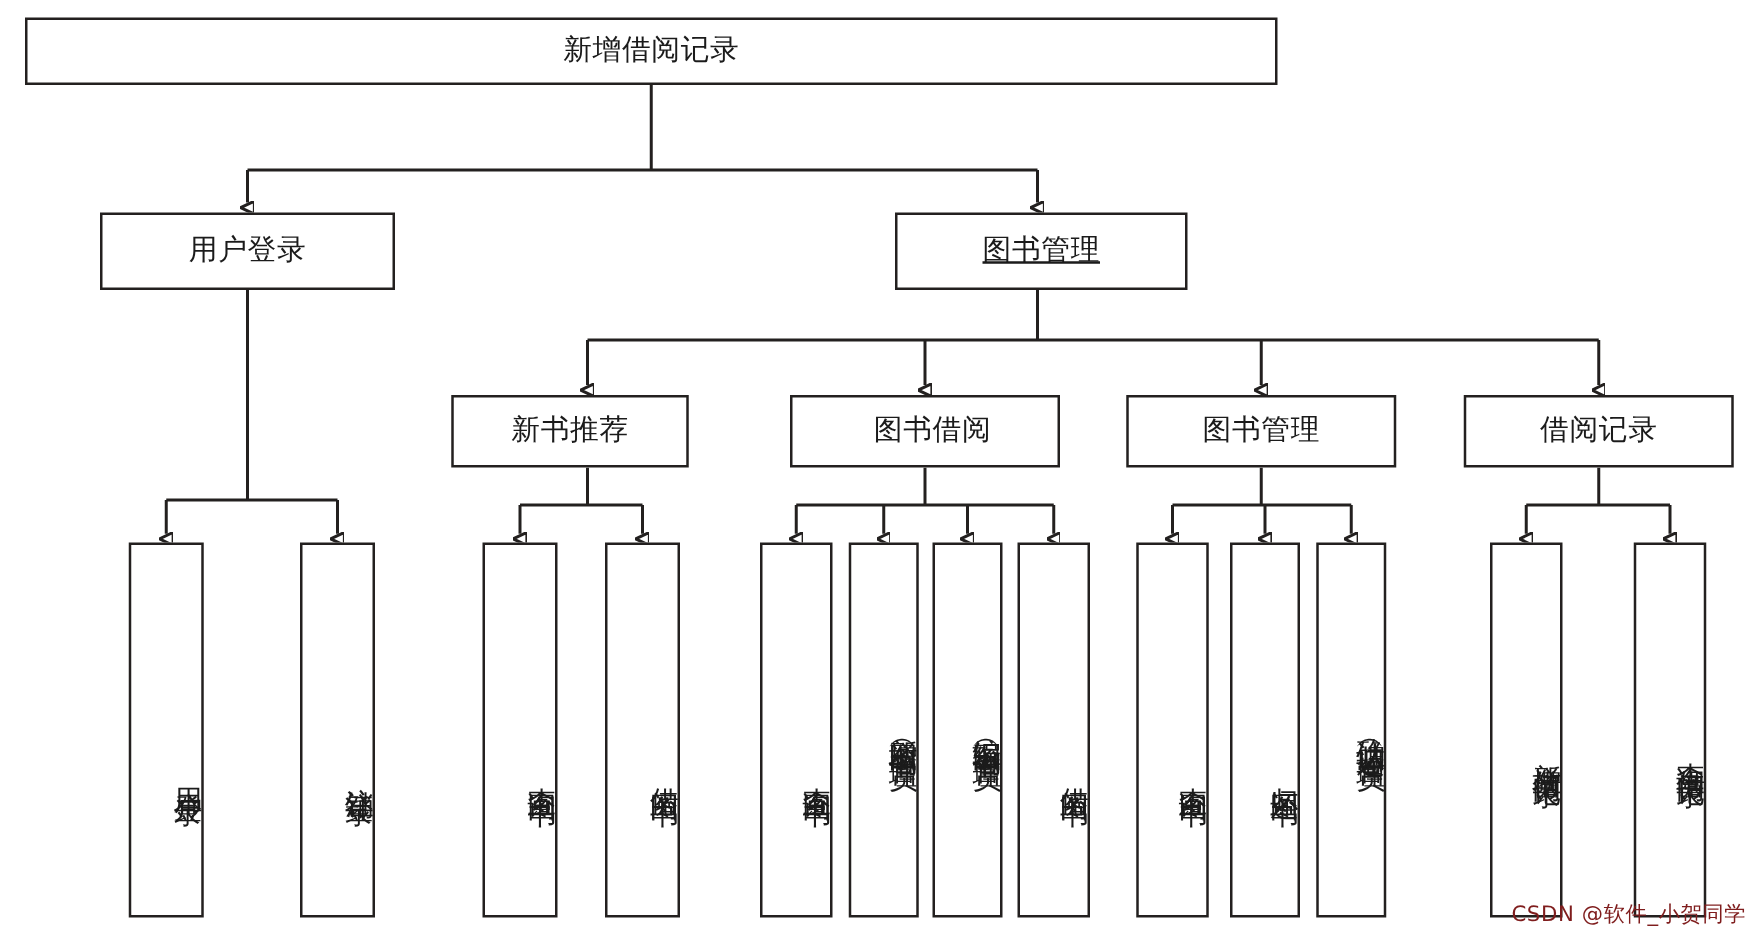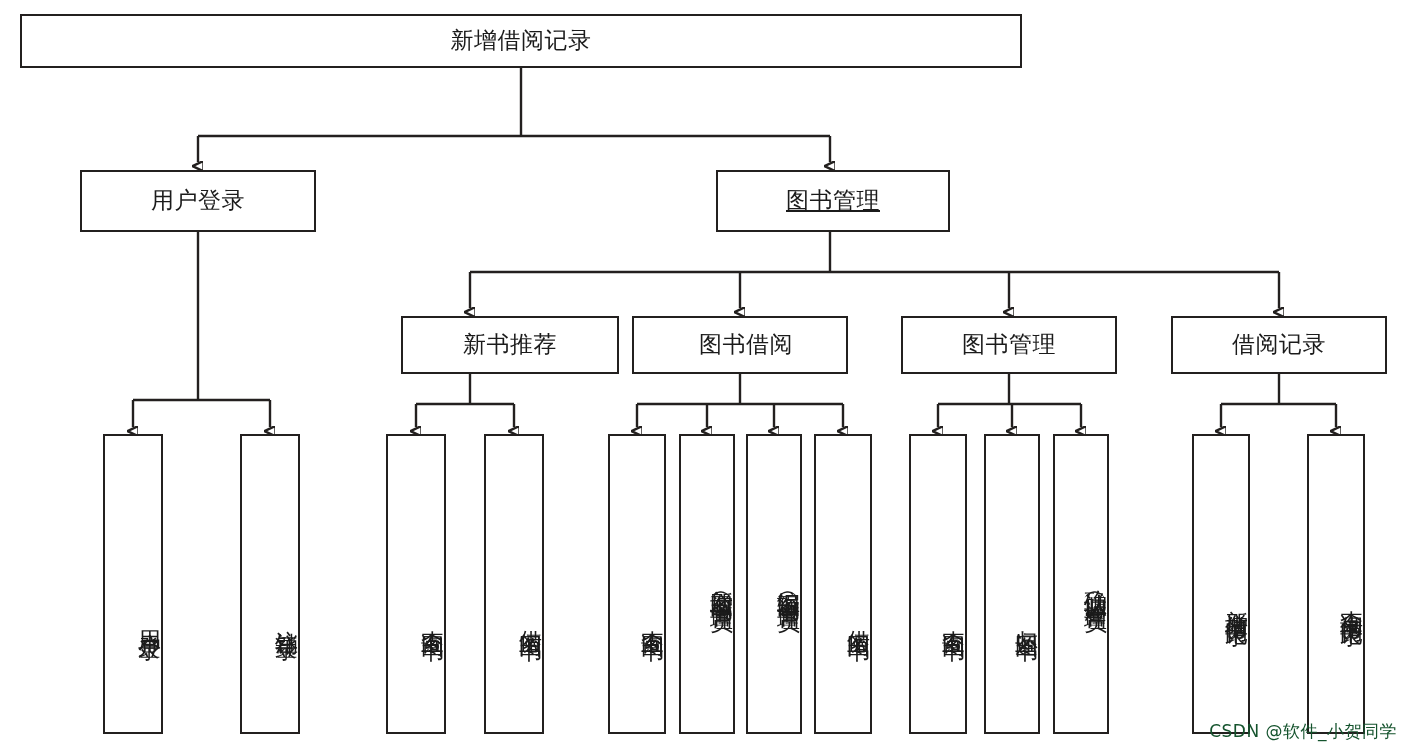--- a/index.html
+++ b/index.html
@@ -57,21 +57,21 @@
   svg#wires path, svg#wires line {
     stroke: #23201f;
     stroke-width: 2.4;
     fill: none;
   }
   .watermark {
     position: absolute;
     right: 8px;
     bottom: 4px;
     font-size: 17px;
-    color: #14532d;
+    color: #7f1d1d;
     letter-spacing: 0.5px;
     white-space: nowrap;
     font-family: "DejaVu Sans", "Liberation Sans", sans-serif;
   }
 </style>
 </head>
 <body>
 
 <div id="canvas">
 
@@ -121,21 +121,21 @@
     <path d="M1221,404 L1336,404"></path>
     <path d="M1221,404 L1221,427" marker-end="url(#ah)"></path>
     <path d="M1336,404 L1336,427" marker-end="url(#ah)"></path>
   </svg>
 
   <div class="node h" style="left:20px; top:14px; width:1002px; height:54px;">新增借阅记录</div>
 
   <div class="node h" style="left:80px; top:170px; width:236px; height:62px;">用户登录</div>
   <div class="node h" style="left:716px; top:170px; width:234px; height:62px;text-decoration:underline;">图书管理</div>
 
-  <div class="node h" style="left:361px; top:316px; width:218px; height:58px;margin-left:40px;">新书推荐</div>
+  <div class="node h" style="left:361px; top:316px; width:190px; height:58px;">新书推荐</div>
   <div class="node h" style="left:632px; top:316px; width:216px; height:58px;padding-left:12px;">图书借阅</div>
   <div class="node h" style="left:901px; top:316px; width:216px; height:58px;">图书管理</div>
   <div class="node h" style="left:1171px; top:316px; width:216px; height:58px;text-align:right;">借阅记录</div>
 
   <div class="node v" style="left:103px; top:434px; width:60px; height:300px; padding-top:68px;">用户登录</div>
   <div class="node v" style="left:240px; top:434px; width:60px; height:300px; padding-top:68px;">注销登录</div>
 
   <div class="node v" style="left:386px; top:434px; width:60px; height:300px; padding-top:68px;">查询图书</div>
   <div class="node v" style="left:484px; top:434px; width:60px; height:300px; padding-top:68px;">借阅图书</div>
 

